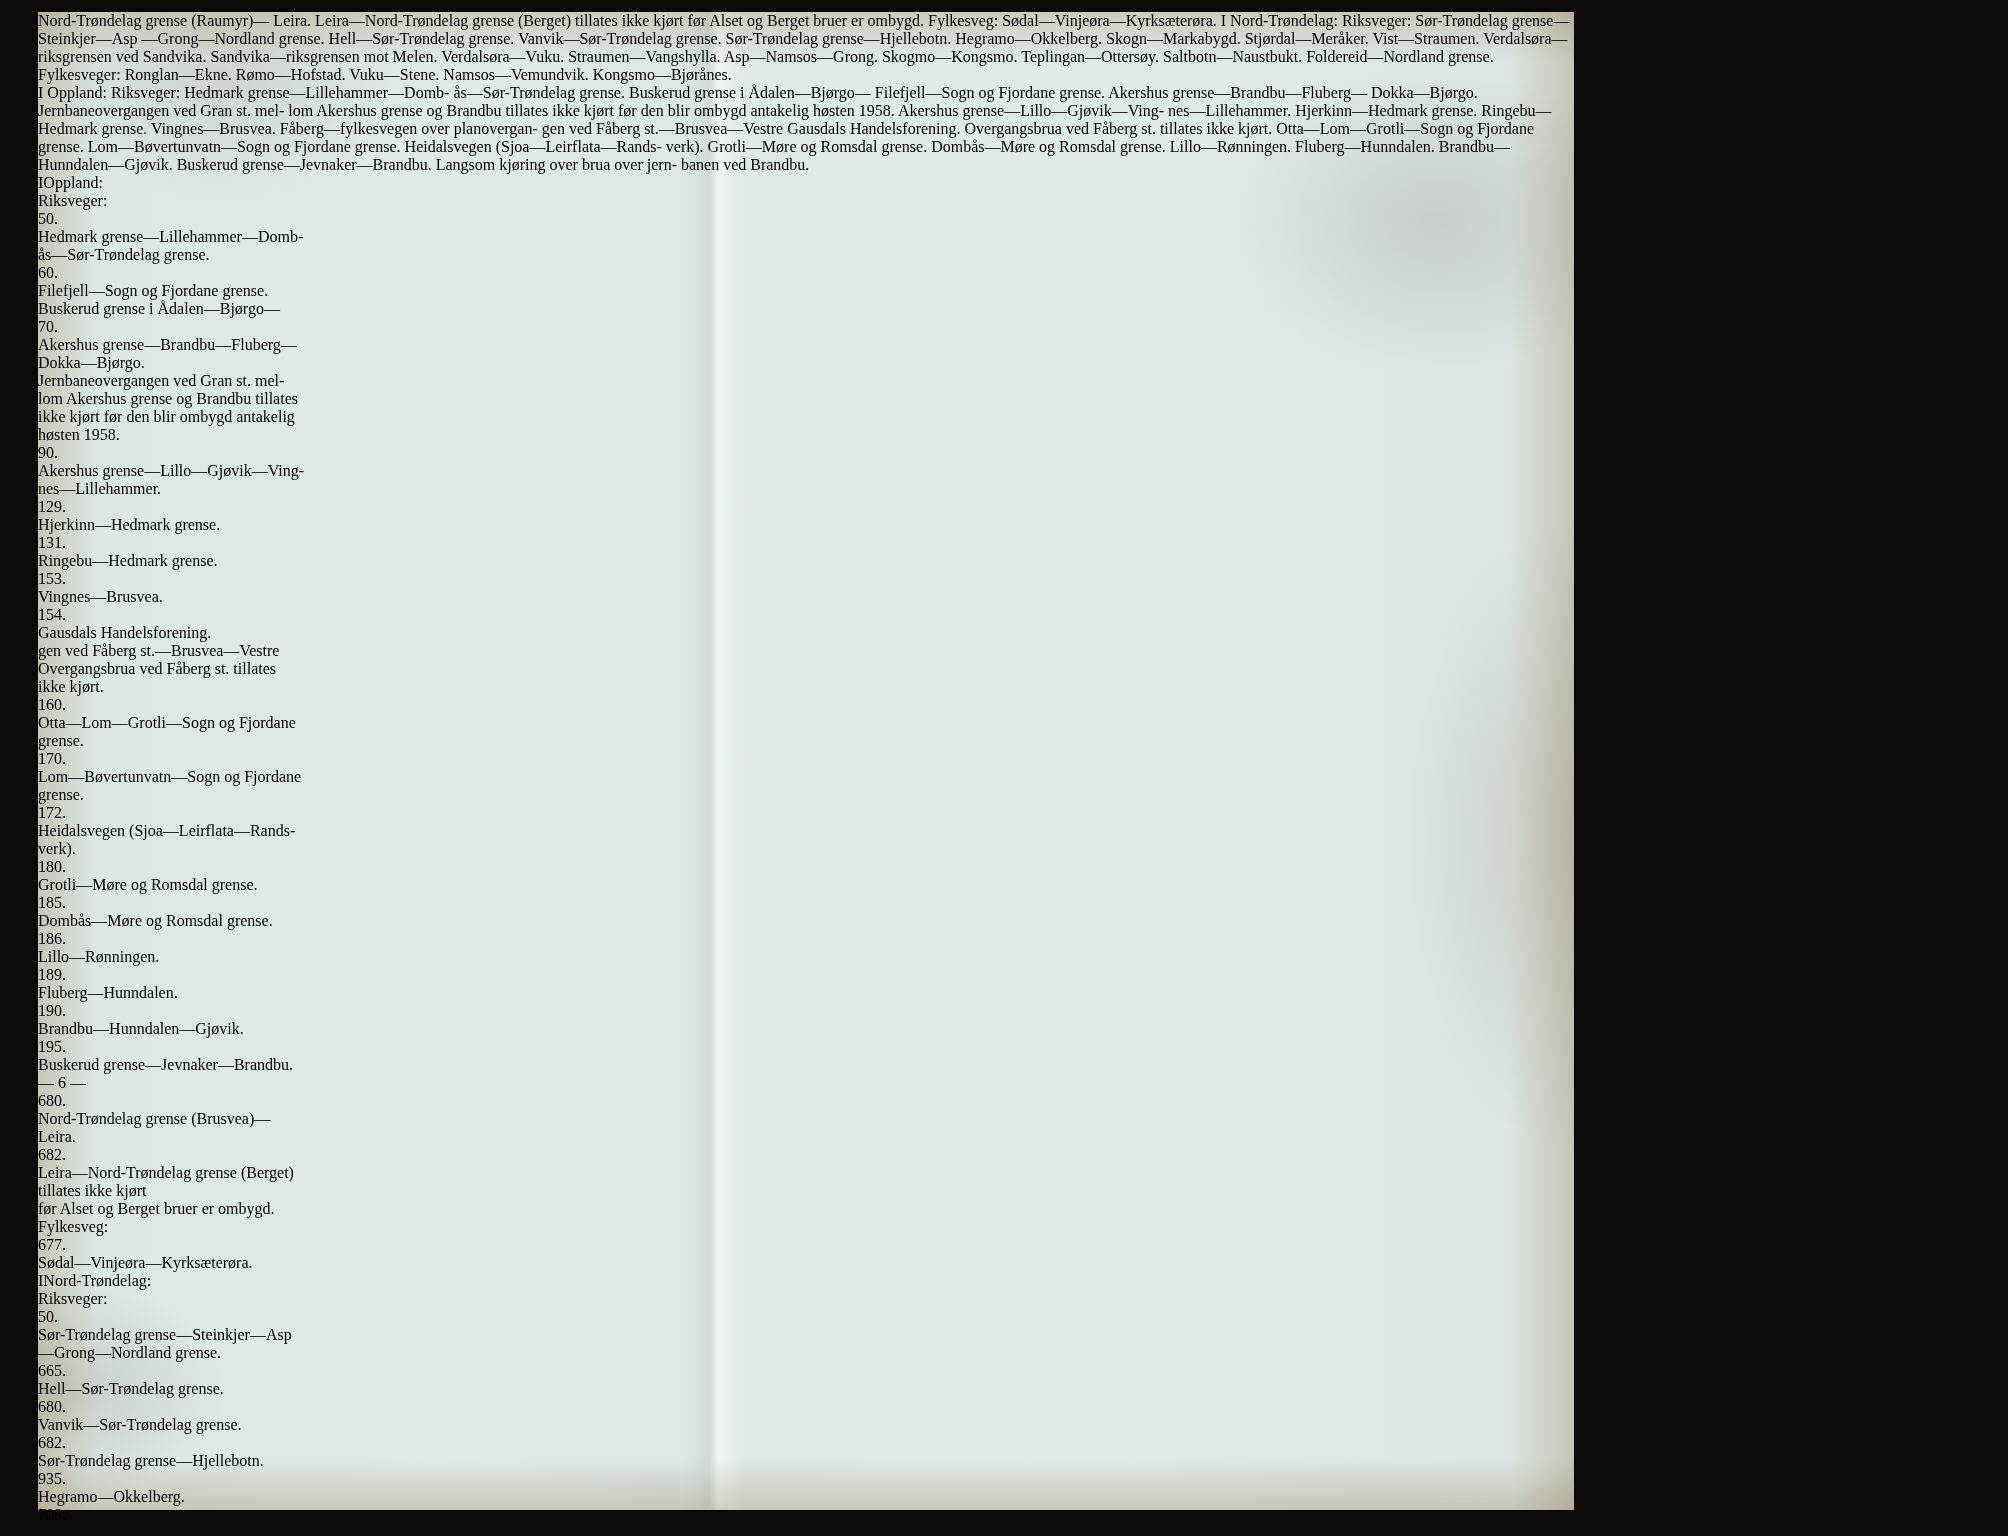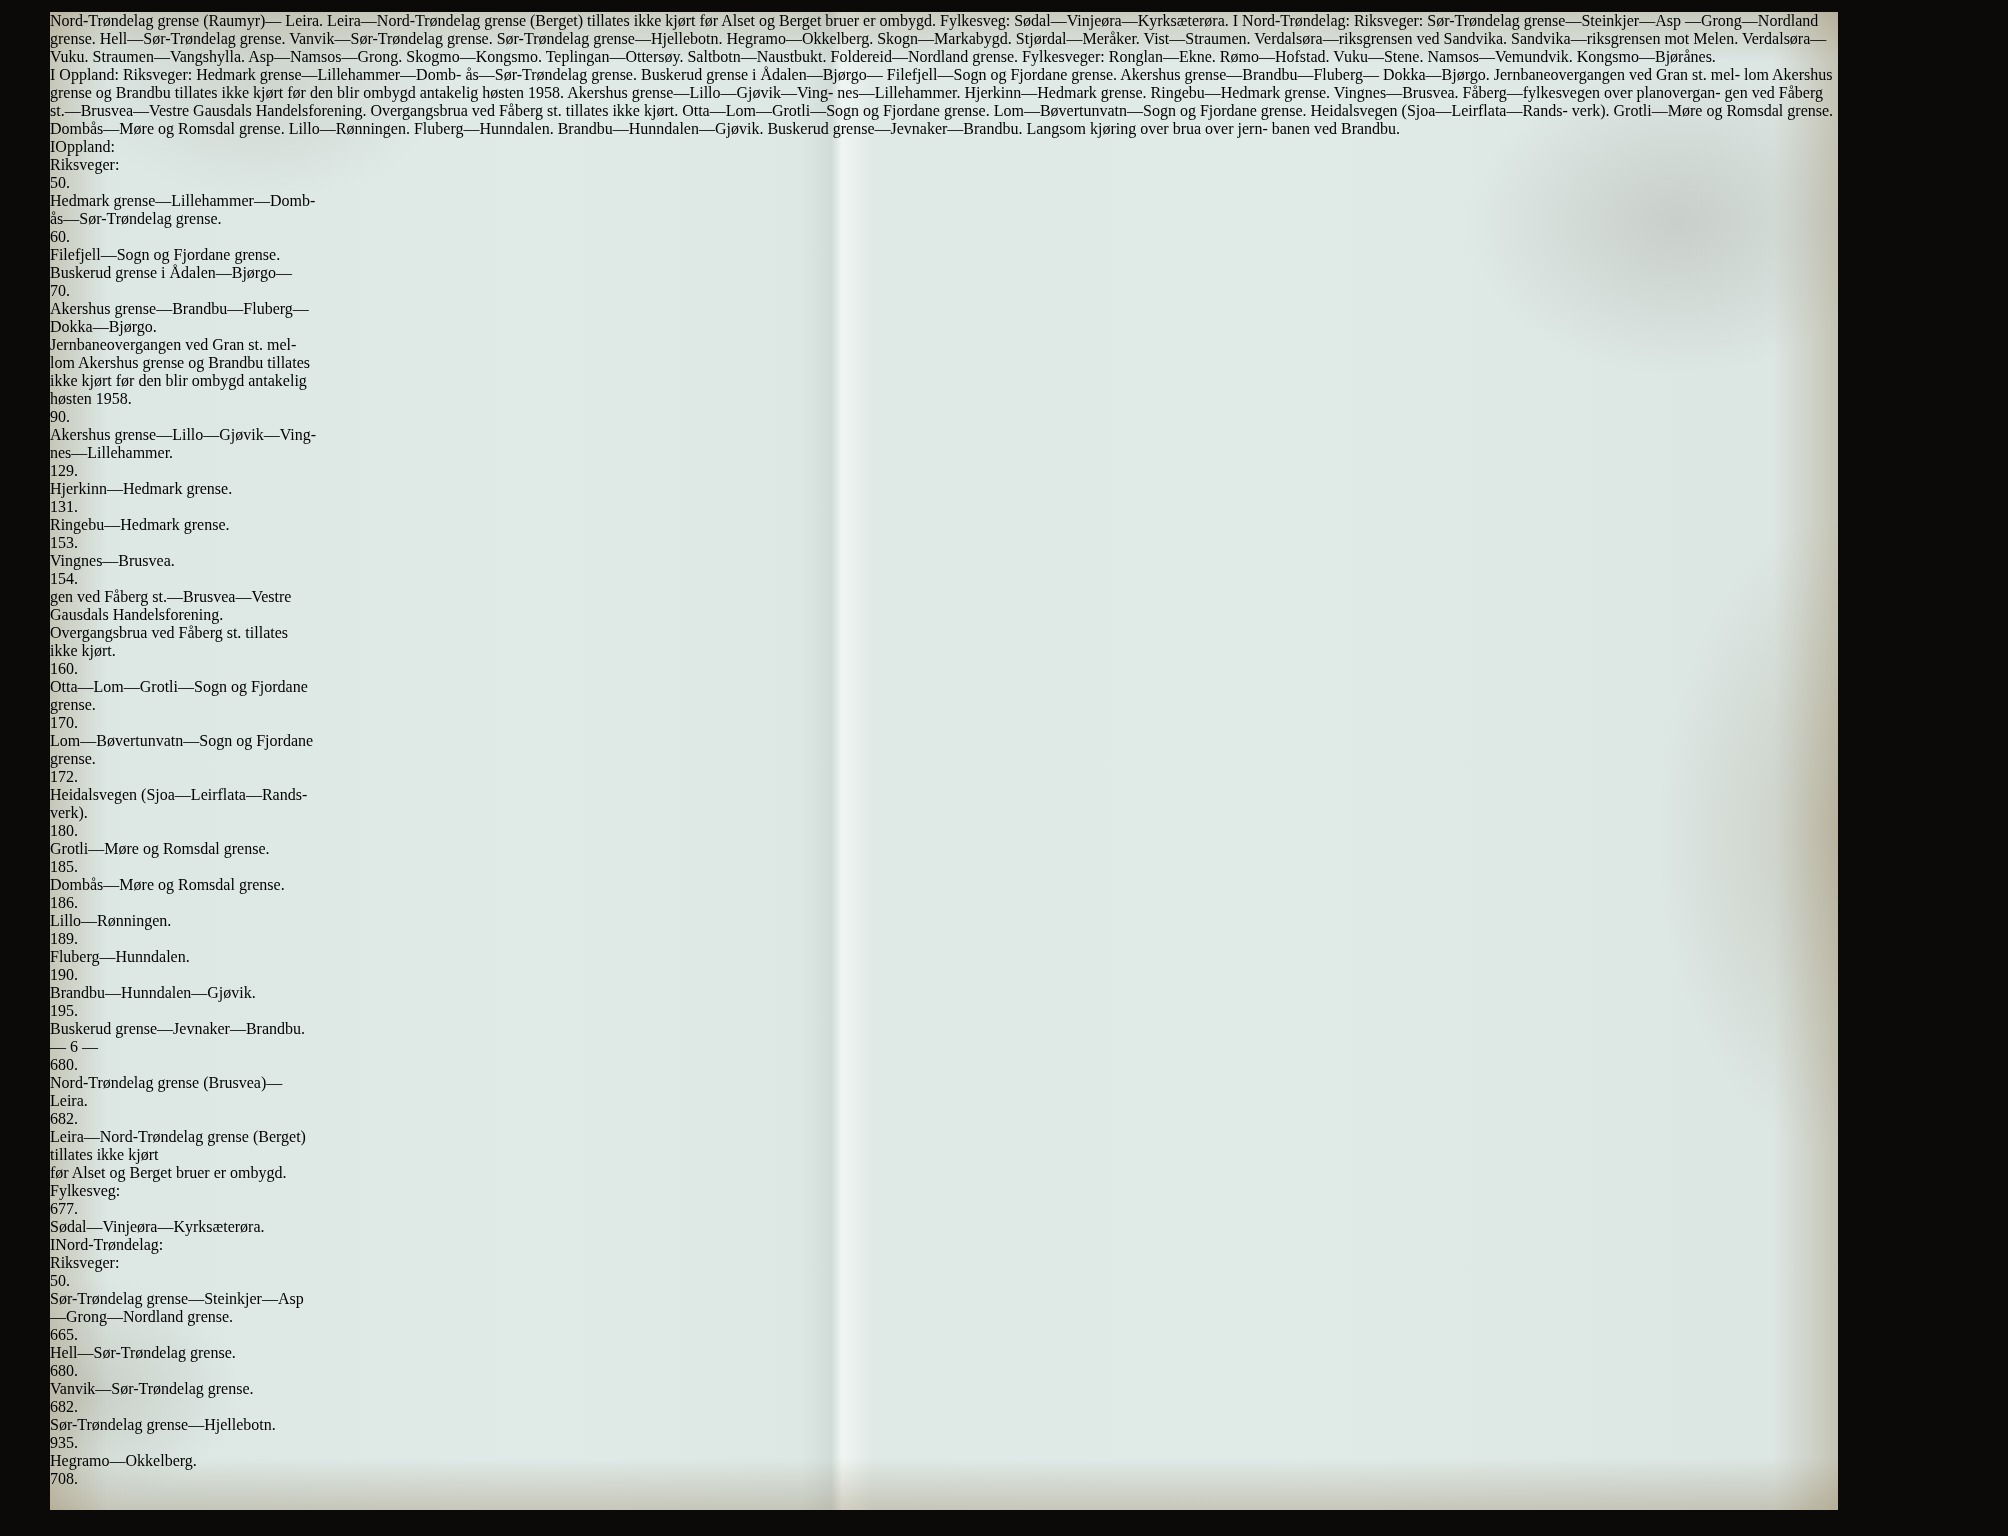--- a/index.html
+++ b/index.html
@@ -2,21 +2,21 @@
 <html><head>
 <meta charset="utf-8">
 <style>
   html,body{margin:0;padding:0;}
   body{
     width:2008px;height:1536px;position:relative;overflow:hidden;
     background:#0b0a08;
     font-family:"Liberation Serif","DejaVu Serif",serif;
   }
   .paper{
-    position:absolute;left:50px;top:12px;width:1788px;height:1498px;
+    position:absolute;left:38px;top:12px;width:1536px;height:1498px;
     background:
       linear-gradient(90deg, rgba(148,124,82,.30), rgba(148,124,82,0) 58px),
       linear-gradient(270deg, rgba(148,124,82,.32), rgba(148,124,82,0) 64px),
       linear-gradient(180deg, rgba(140,118,80,.26), rgba(140,118,80,0) 50px),
       linear-gradient(0deg, rgba(140,118,80,.30), rgba(140,118,80,0) 52px),
       radial-gradient(300px 220px at 91% 14%, rgba(110,100,85,.18), transparent 70%),
       radial-gradient(240px 420px at 100% 55%, rgba(135,115,80,.22), transparent 75%),
       radial-gradient(220px 160px at 2% 92%, rgba(120,105,75,.20), transparent 70%),
       radial-gradient(260px 180px at 12% 4%, rgba(125,110,80,.16), transparent 72%),
       linear-gradient(90deg,#dce7e4 0%,#e0eae7 28%,#dde8e5 42%,#d1dcd9 43.7%,#eff5f2 44.3%,#dfe9e6 46%,#e0eae7 70%,#dbe5e2 100%);
@@ -215,22 +215,22 @@
         </div>
         <div class="item k-entry">
           <div class="num">153.</div>
           <div class="body">
             <div class="line nj">Vingnes—Brusvea.</div>
           </div>
         </div>
         <div class="item k-entry">
           <div class="num">154.</div>
           <div class="body">
+            <div class="line nj">Gausdals Handelsforening.</div>
             <div class="line j">gen ved Fåberg st.—Brusvea—Vestre</div>
-            <div class="line nj">Gausdals Handelsforening.</div>
           </div>
         </div>
         <div class="item k-note n-red">
           <div class="line j">Overgangsbrua ved Fåberg st. tillates</div>
           <div class="line nj">ikke kjørt.</div>
         </div>
         <div class="item k-entry">
           <div class="num">160.</div>
           <div class="body">
             <div class="line j">Otta—Lom—Grotli—Sogn og Fjordane</div>

